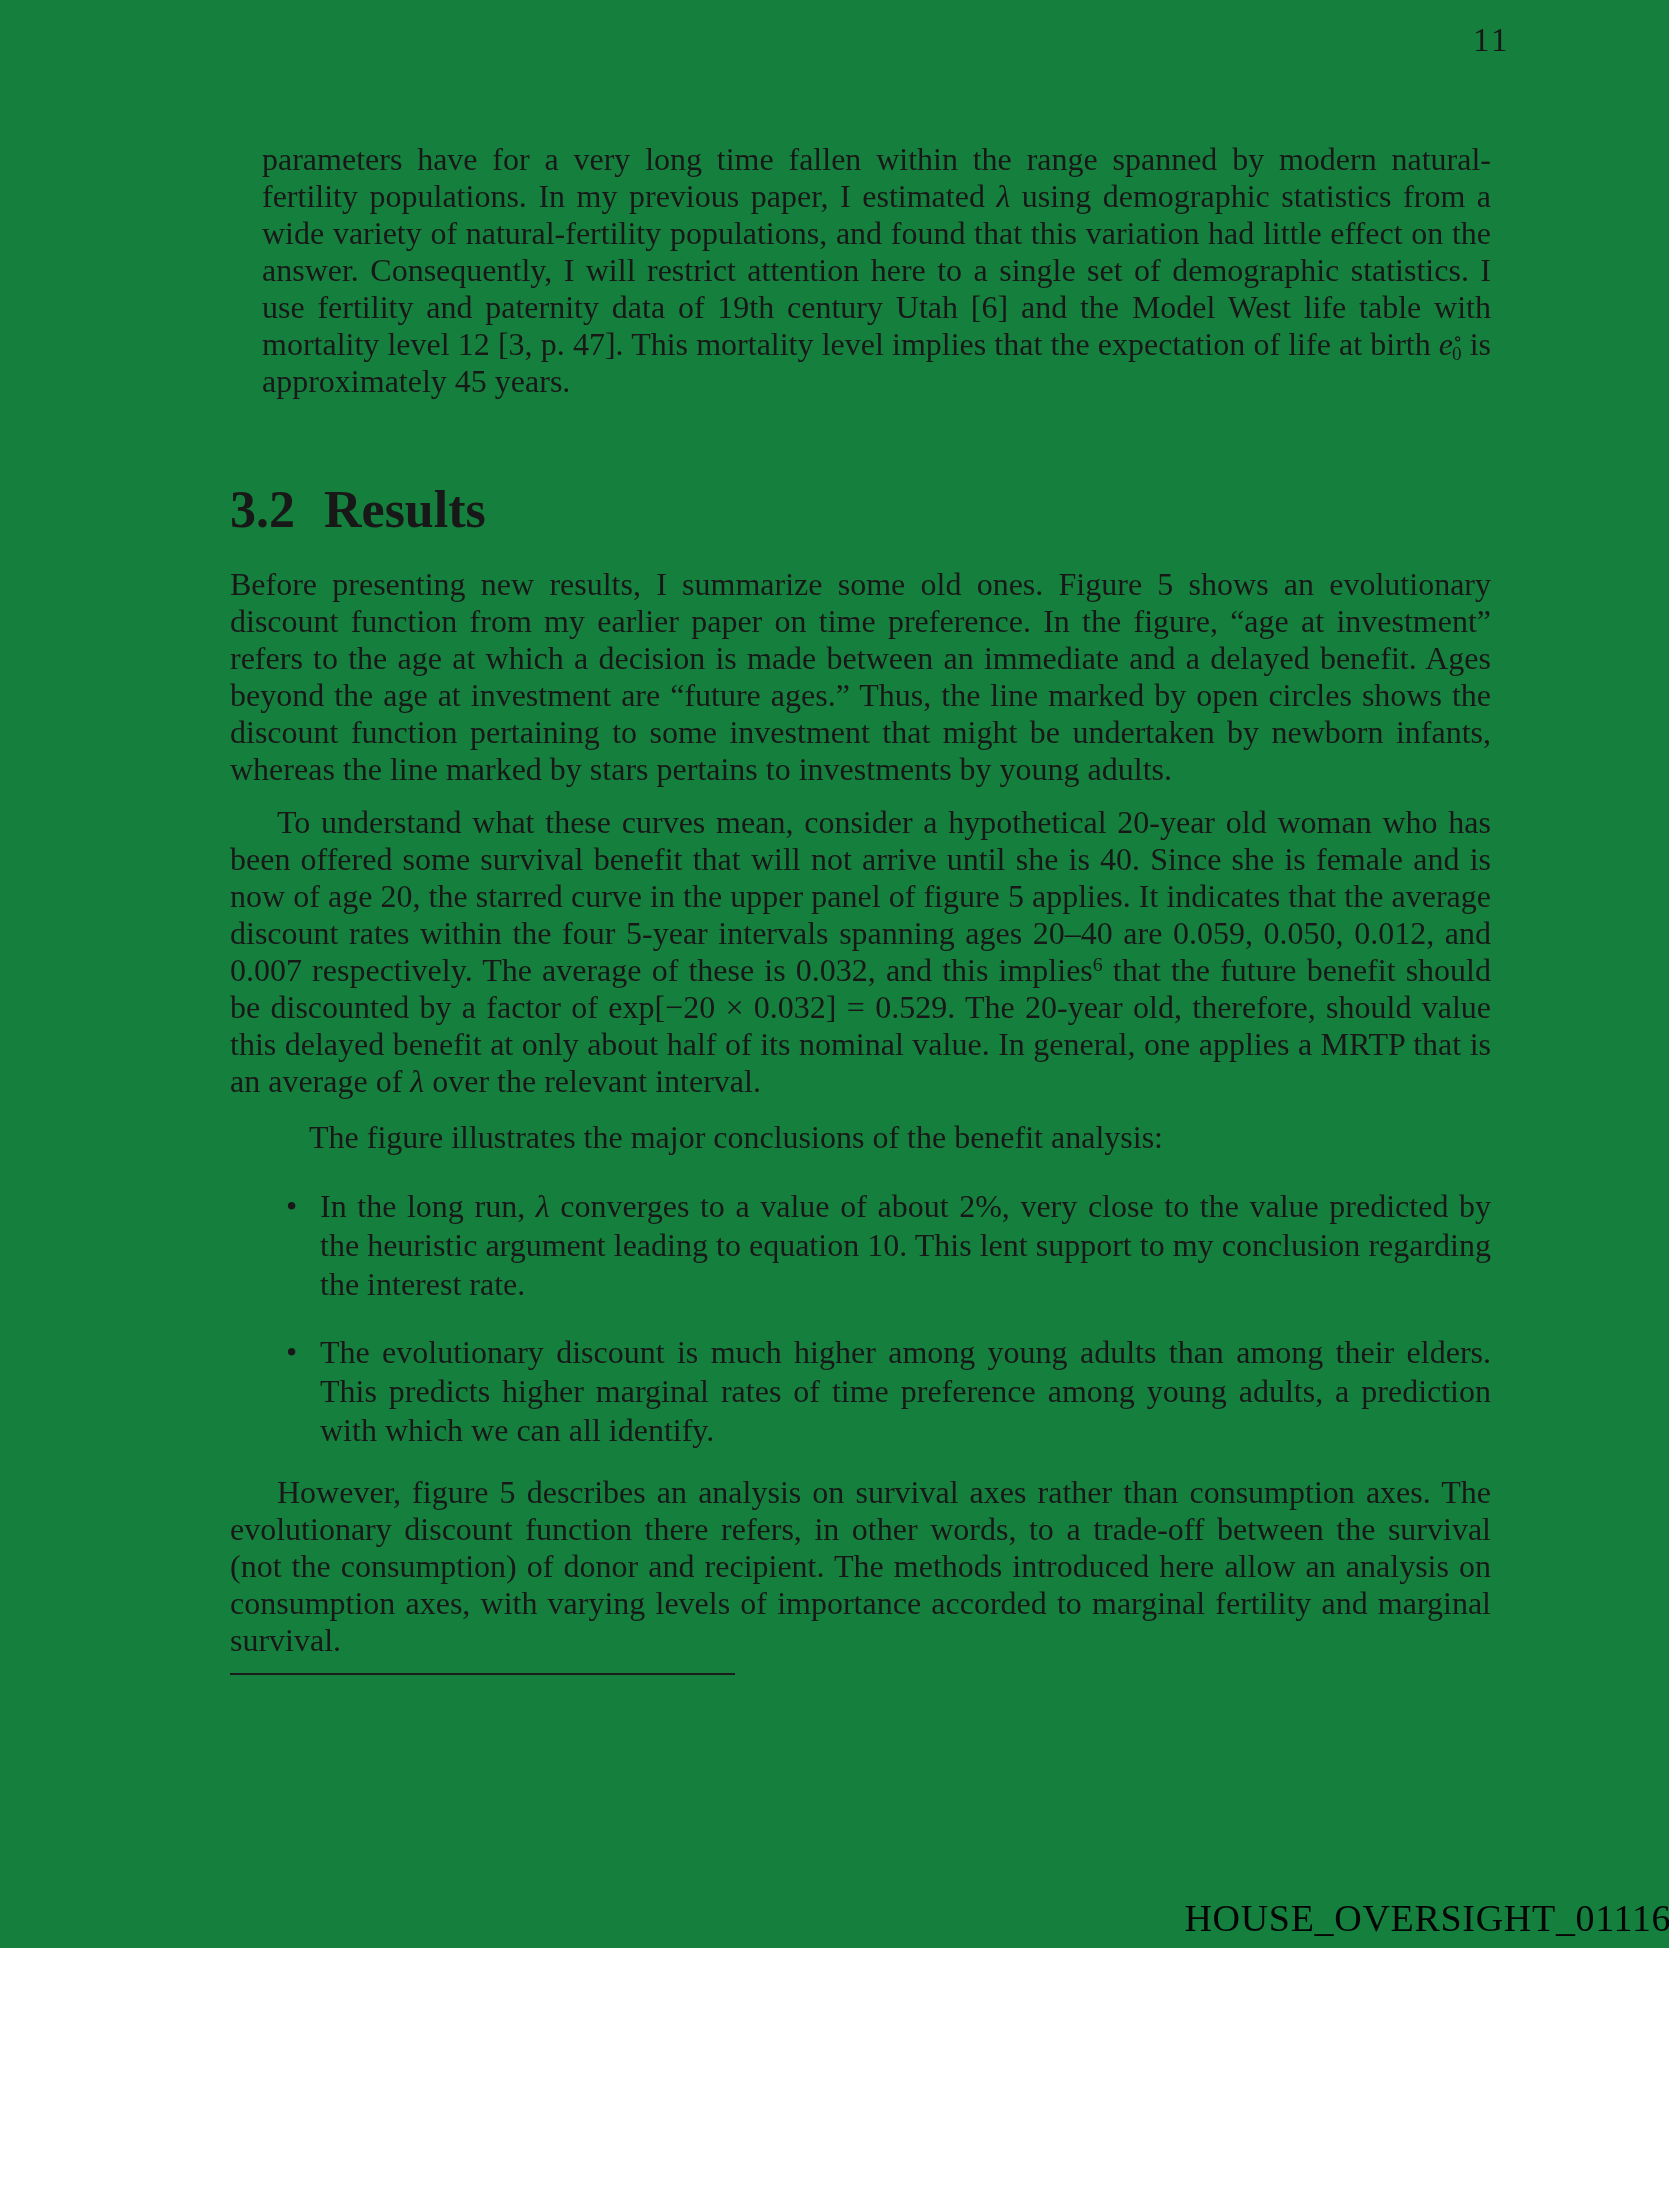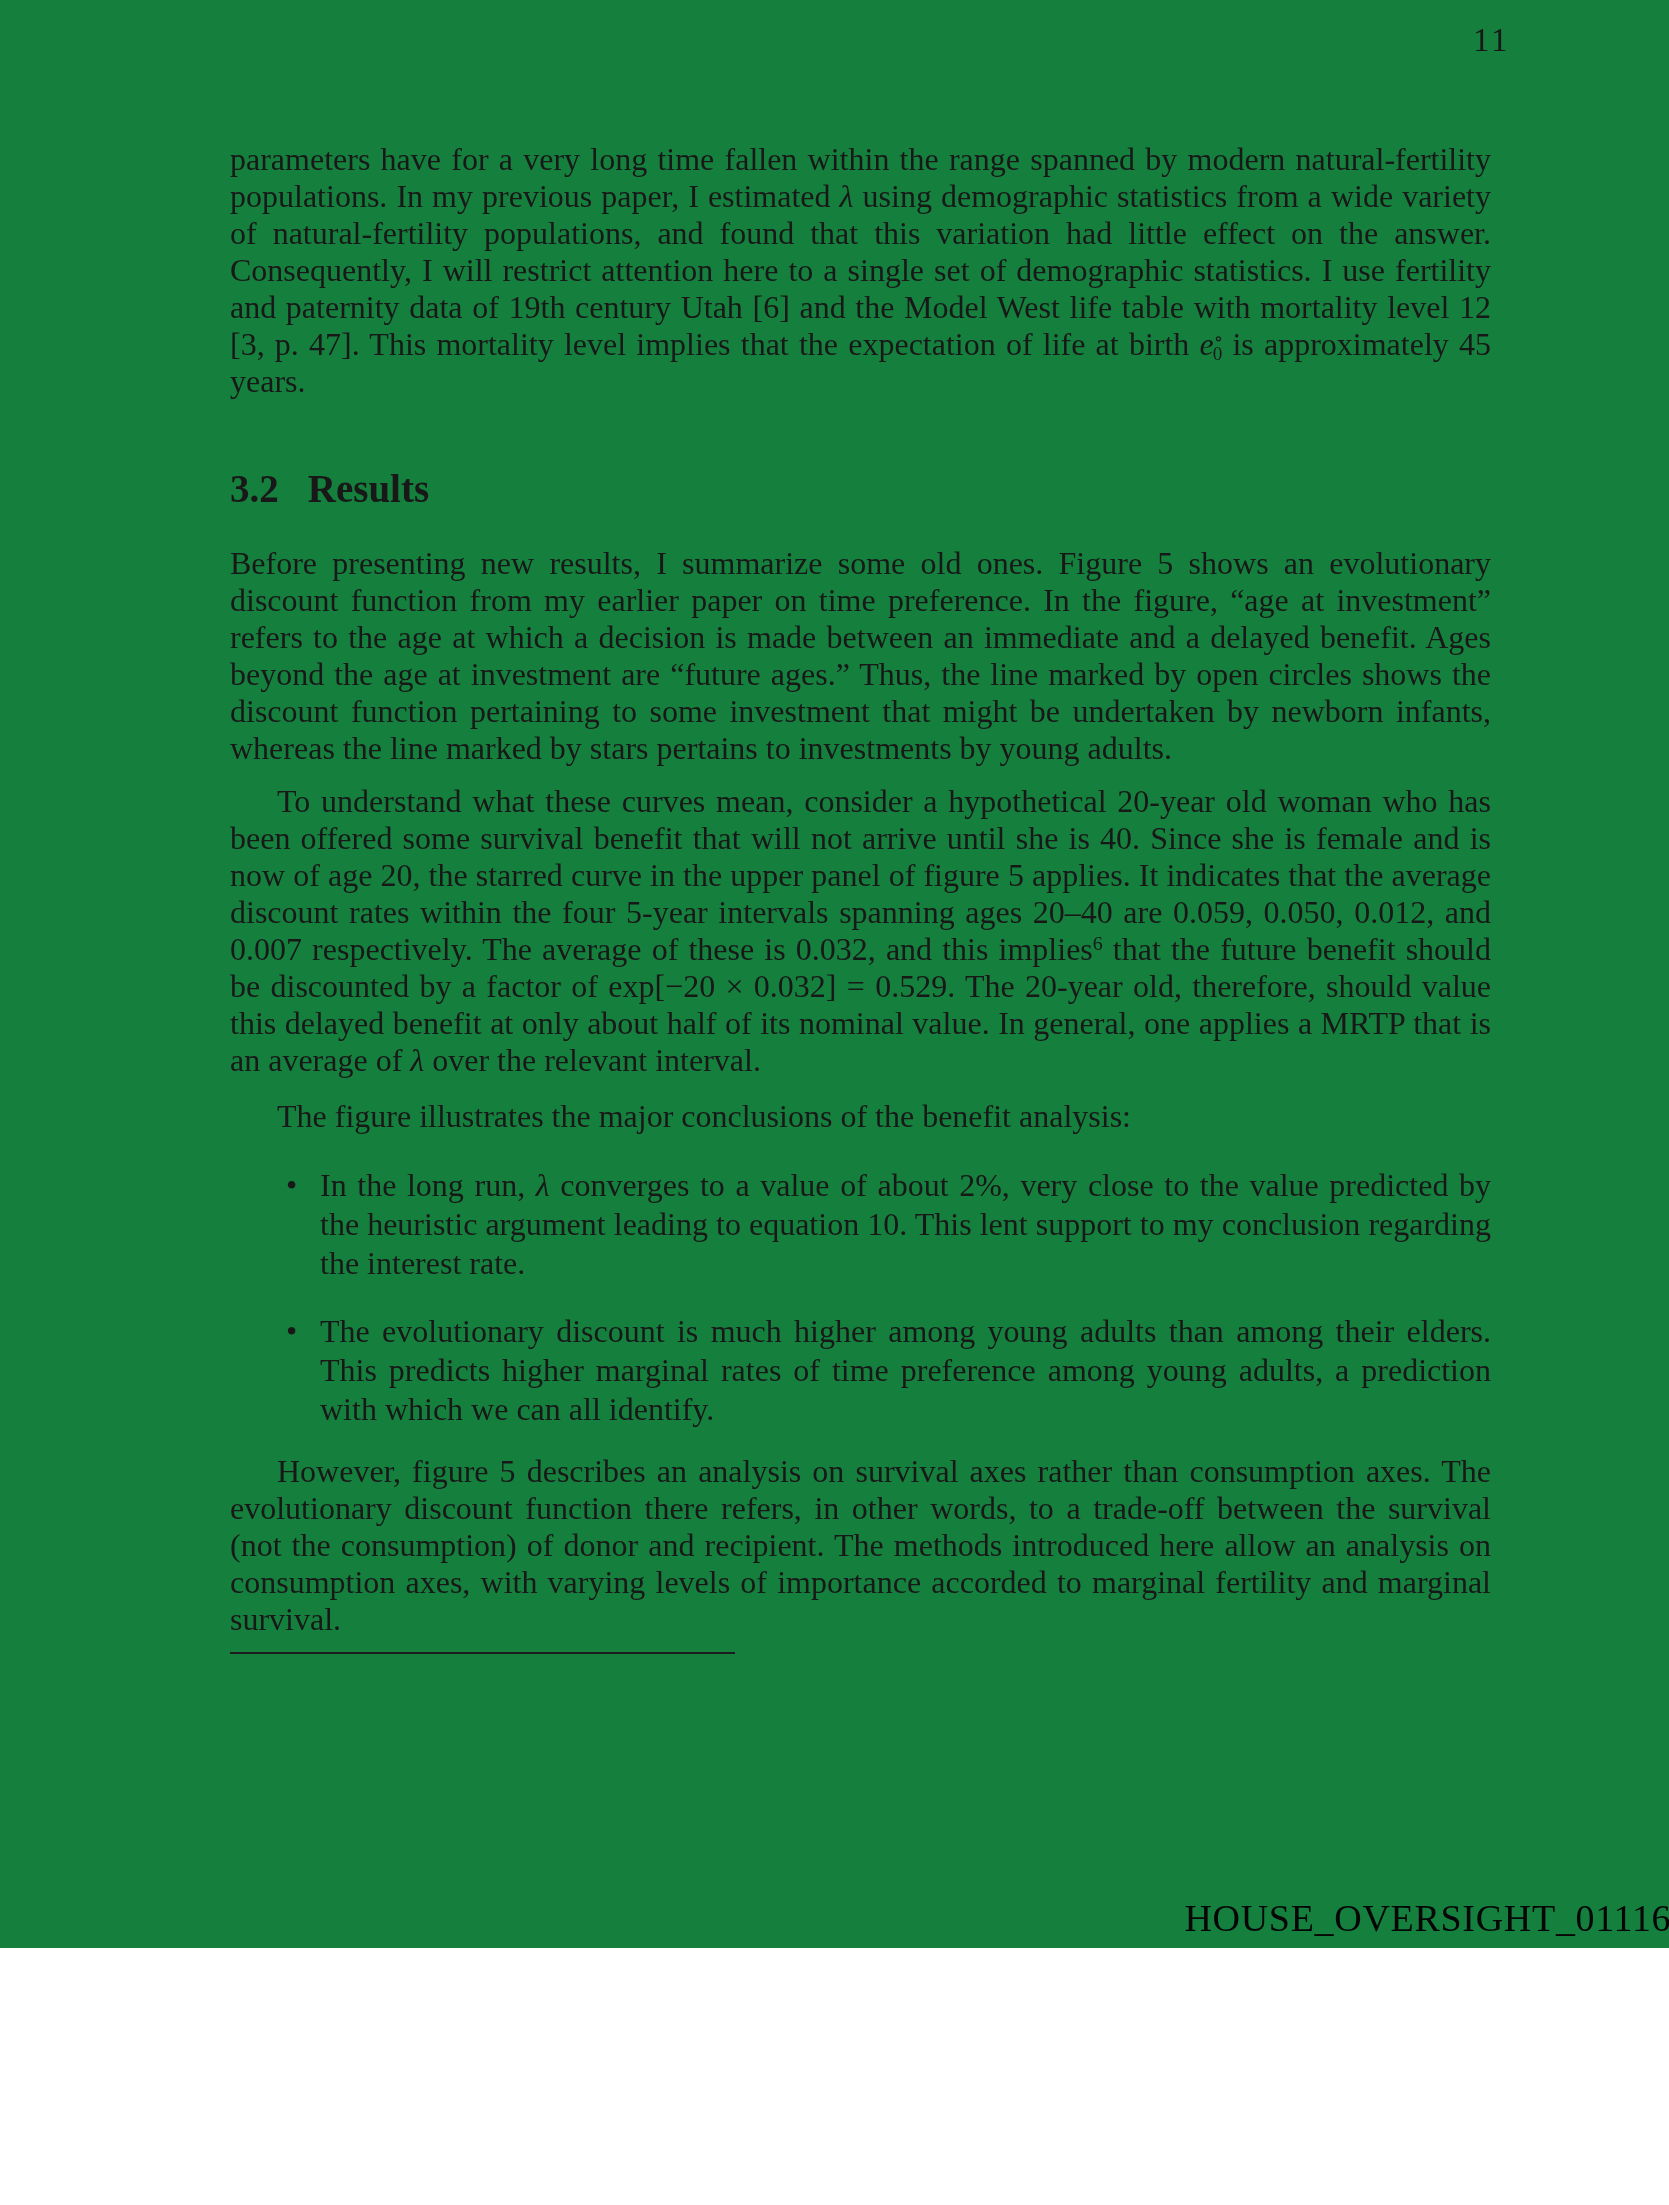--- a/index.html
+++ b/index.html
@@ -26,26 +26,26 @@
     top: 141px;
     width: 1261px;
     font-size: 32px;
     line-height: 37px;
   }
   .para {
     margin: 0 0 15.7px 0;
     text-align: justify;
   }
   .para.indent { text-indent: 47px; }
-  .para.tight { margin-bottom: 0; }
+  .para.tight { margin-bottom: 0; margin-left: 32px; }
   .section-heading {
-    font-size: 39px;
+    font-size: 52px;
     line-height: 47px;
     font-weight: bold;
-    margin: 65px 0 33px 0;
+    margin: 86px 0 33px 0;
   }
   .sec-num { margin-right: 29px; }
   .bullets {
     list-style: none;
     margin: 31px 0 23.6px 0;
     padding: 0 0 0 90px;
   }
   .bullets li {
     position: relative;
     text-align: justify;

